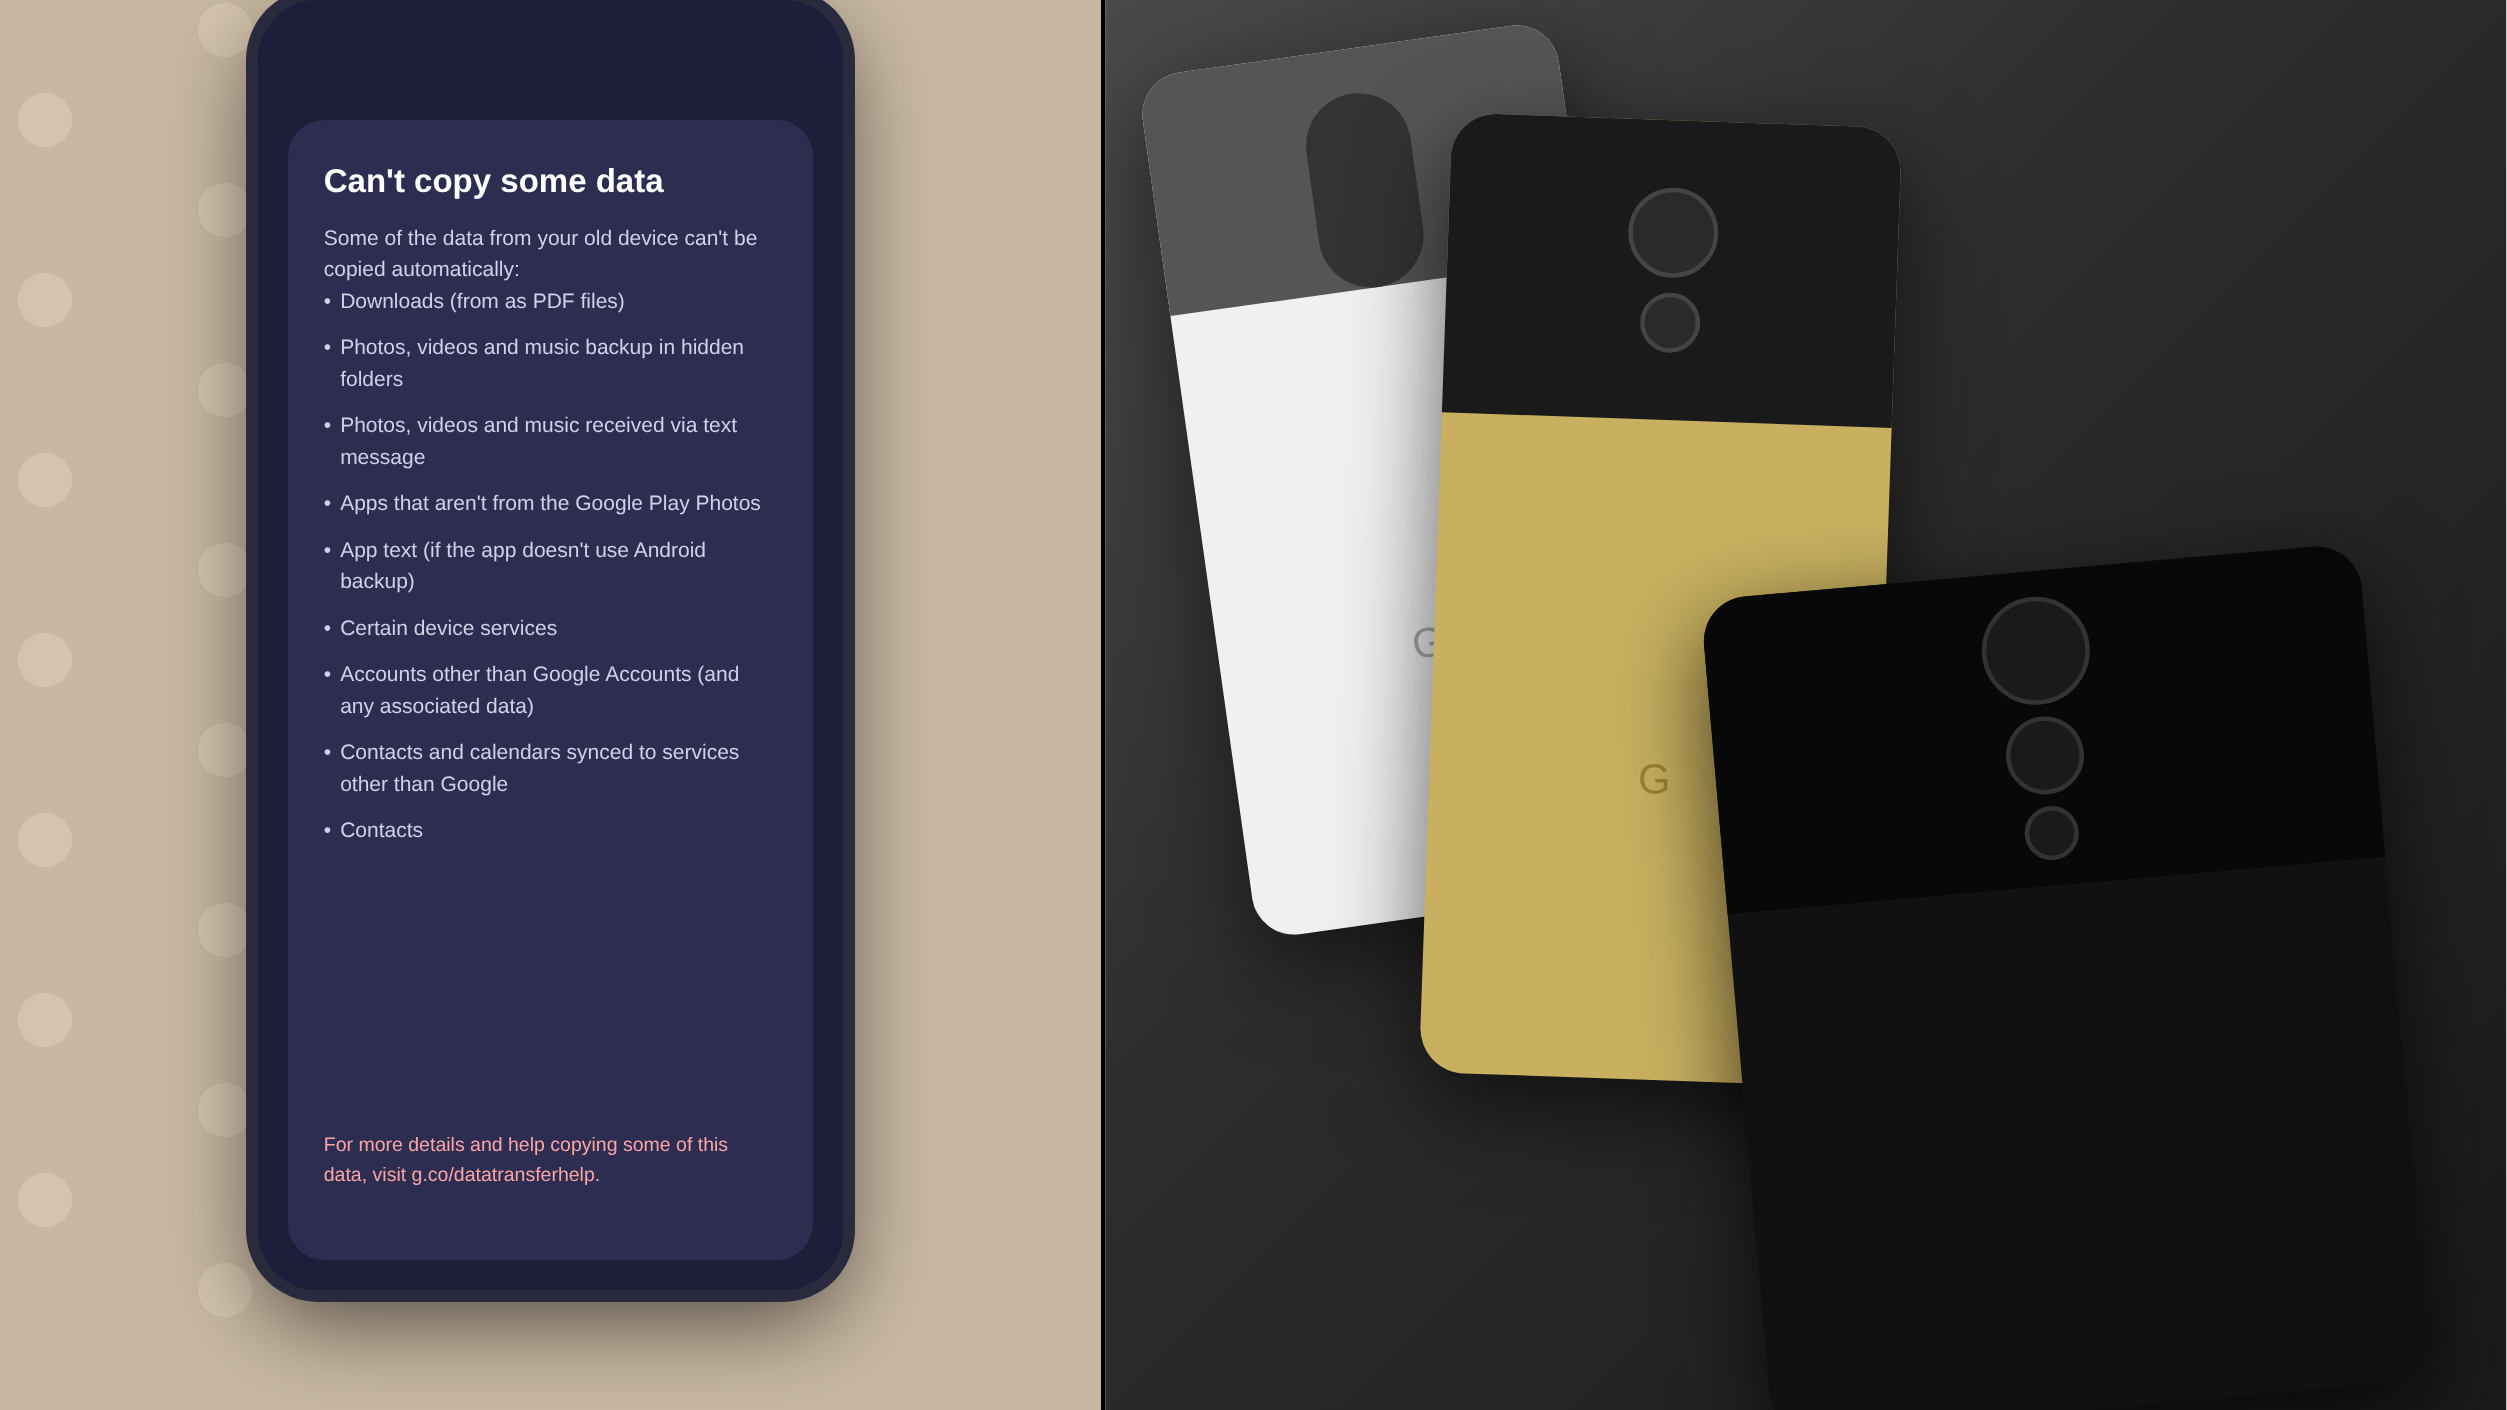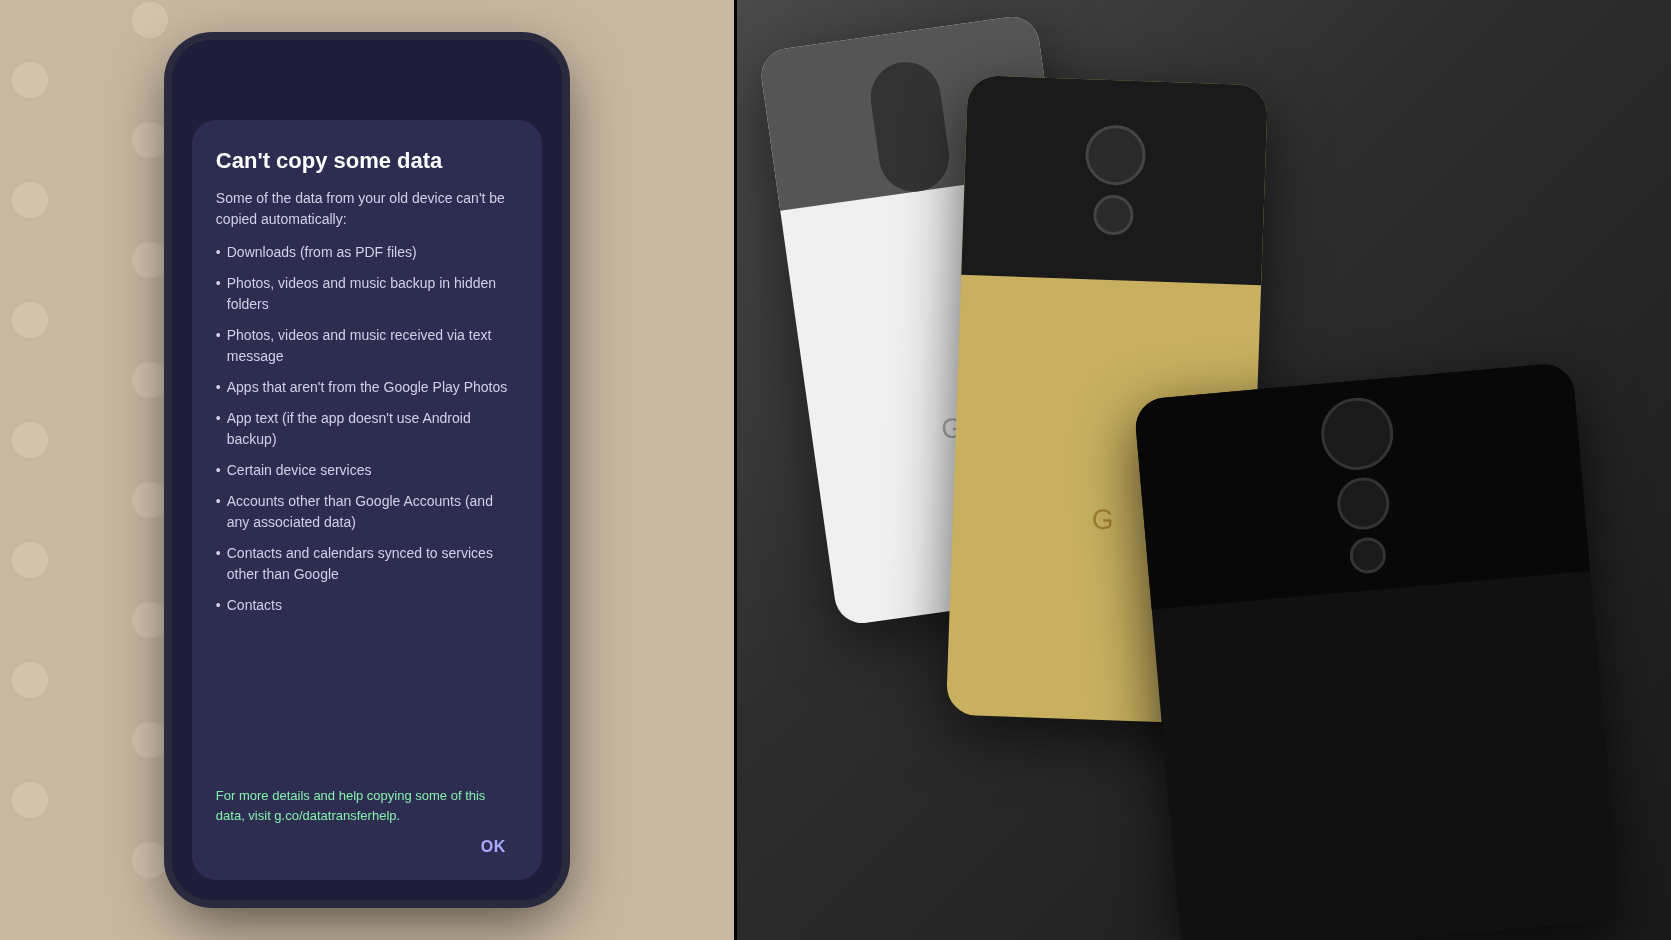--- a/index.html
+++ b/index.html
@@ -26,21 +26,20 @@
                         radial-gradient(circle at 30px 800px, #d4c4ae 18px, transparent 18px),
                         radial-gradient(circle at 150px 20px, #d4c4ae 18px, transparent 18px),
                         radial-gradient(circle at 150px 140px, #d4c4ae 18px, transparent 18px),
                         radial-gradient(circle at 150px 260px, #d4c4ae 18px, transparent 18px),
                         radial-gradient(circle at 150px 380px, #d4c4ae 18px, transparent 18px),
                         radial-gradient(circle at 150px 500px, #d4c4ae 18px, transparent 18px),
                         radial-gradient(circle at 150px 620px, #d4c4ae 18px, transparent 18px),
                         radial-gradient(circle at 150px 740px, #d4c4ae 18px, transparent 18px),
                         radial-gradient(circle at 150px 860px, #d4c4ae 18px, transparent 18px);
       display: flex;
-      align-items: center;
       justify-content: center;
     }
 
     
     .phone-wrapper {
       width: 390px;
       height: 860px;
       background: #1a1a2e;
       border-radius: 40px;
       position: relative;
@@ -76,21 +75,21 @@
       font-size: 22px;
       font-weight: 700;
       margin-bottom: 14px;
       line-height: 1.2;
     }
 
     .dialog-subtitle {
       color: #d0d0e8;
       font-size: 14px;
       line-height: 1.5;
-      margin-bottom: 12px;
+      margin-bottom: 0;
     }
 
     .dialog-items {
       flex: 1;
     }
 
     .dialog-item {
       color: #d0d0e8;
       font-size: 14px;
       line-height: 1.5;
@@ -99,25 +98,25 @@
       align-items: flex-start;
       gap: 6px;
     }
 
     .dialog-item .bullet {
       color: #d0d0e8;
       flex-shrink: 0;
     }
 
     .dialog-footer {
-      color: #86efac;
+      color: #fca5a5;
       font-size: 13px;
       line-height: 1.5;
       margin-top: 12px;
-      margin-bottom: 9px;
+      margin-bottom: 28px;
     }
 
     .dialog-ok-row {
       display: flex;
       justify-content: flex-end;
       padding-right: 4px;
     }
 
     .ok-button {
       color: #aaaaff;
@@ -356,23 +355,20 @@
               <span class="bullet">•</span>
               <span>Contacts and calendars synced to services other than Google</span>
             </div>
             <div class="dialog-item">
               <span class="bullet">•</span>
               <span>Contacts</span>
             </div>
           </div>
         <div class="dialog-footer">
           <span>For more details and help copying some of this data, visit g.co/datatransferhelp.</span>
-        </div>
-        <div class="dialog-ok-row">
-          <button class="ok-button">OK</button>
         </div>
       </div>
     </div>
   </div>
 </div>
 
 <div class="panel-divider"></div>
 
 <div class="right-panel">
 

